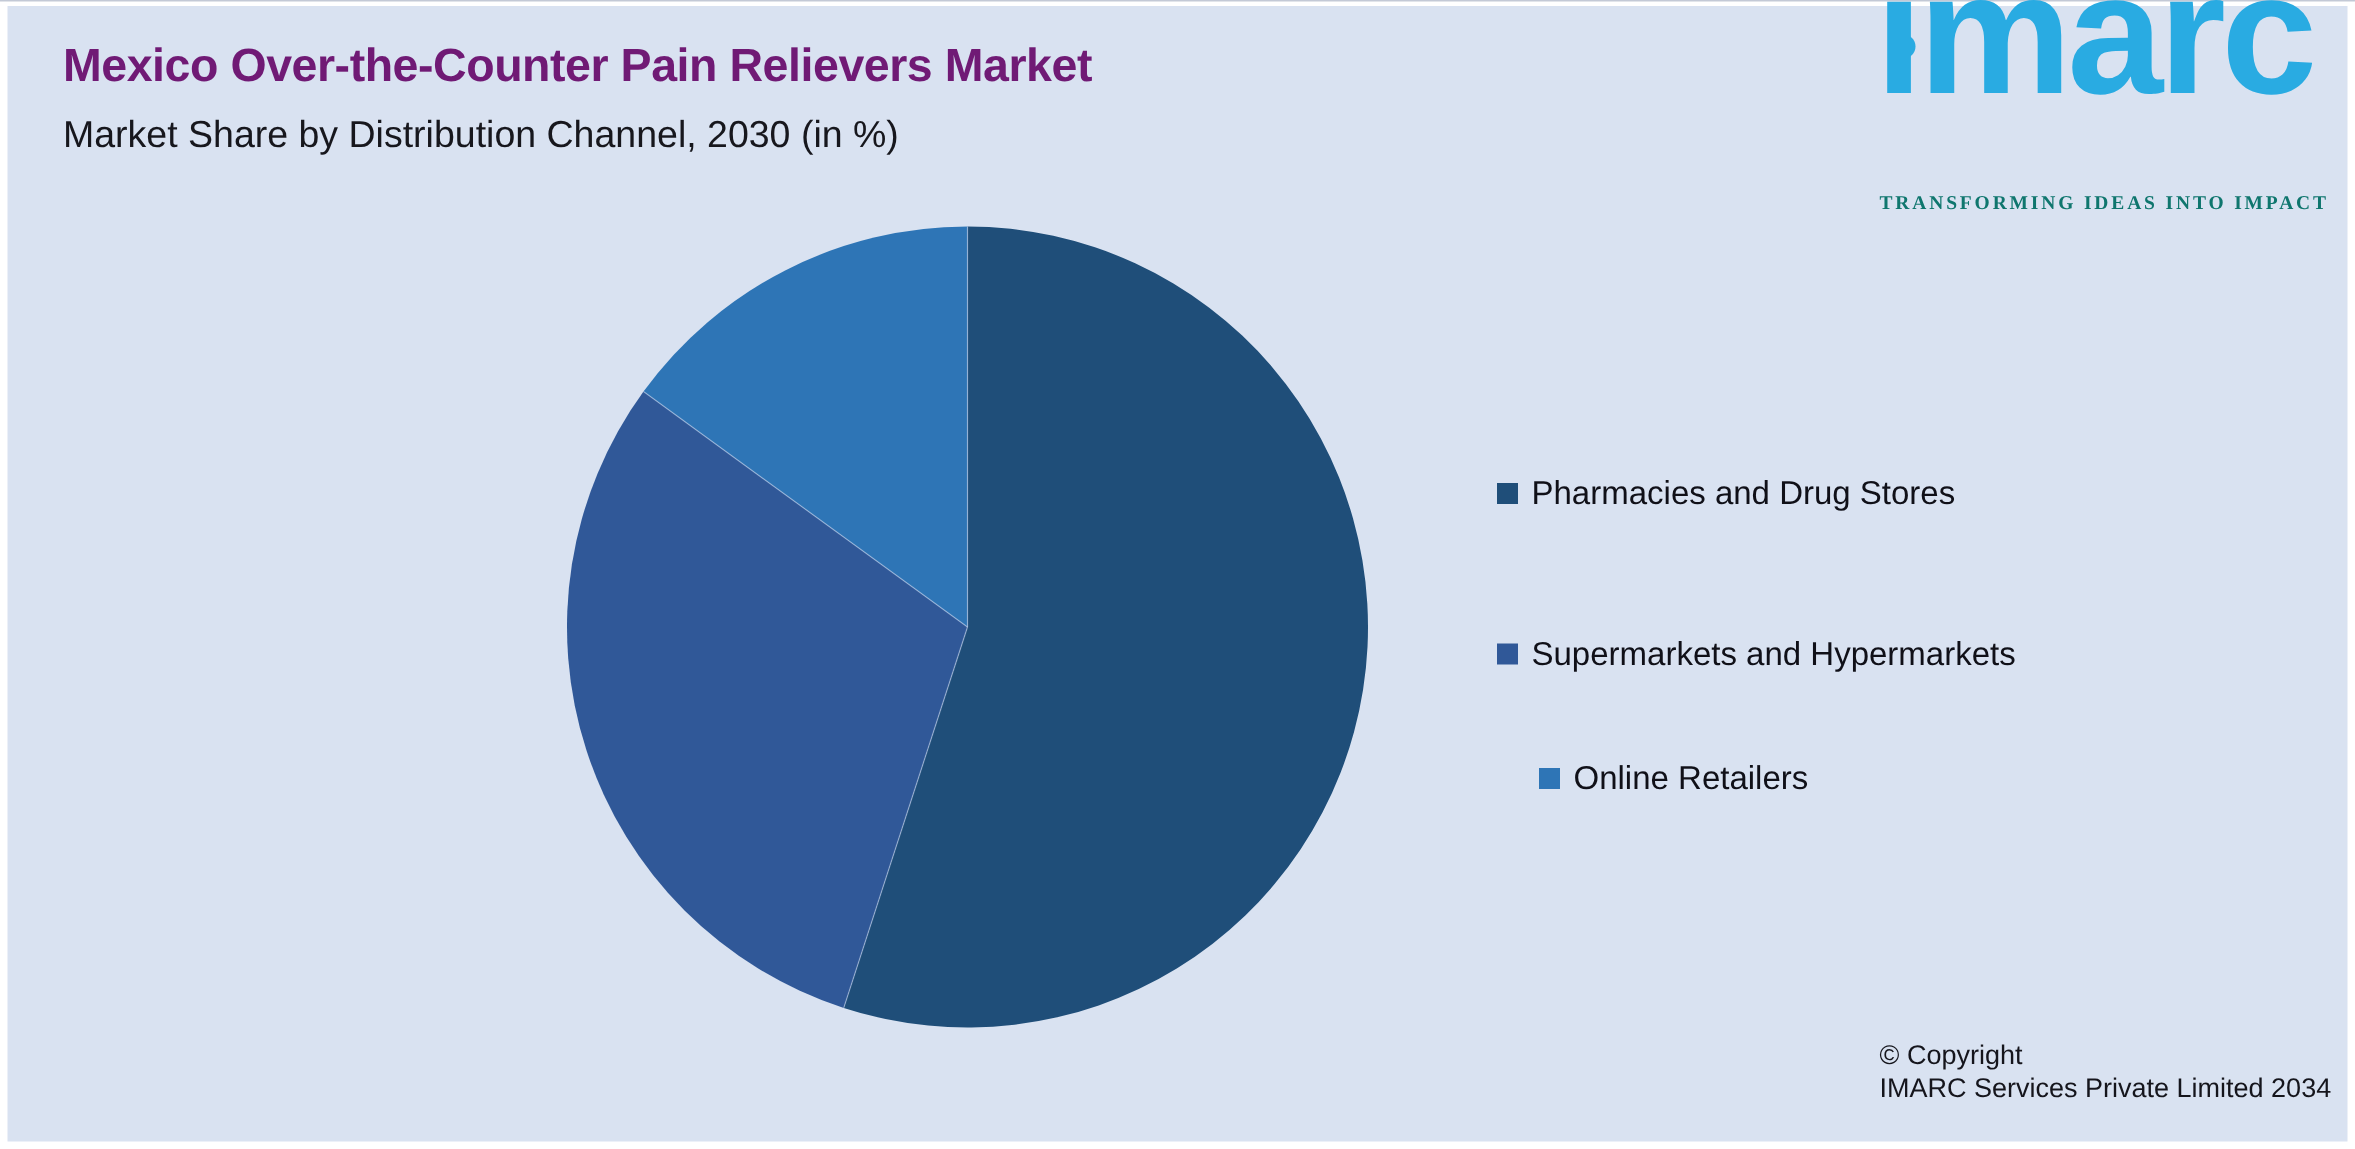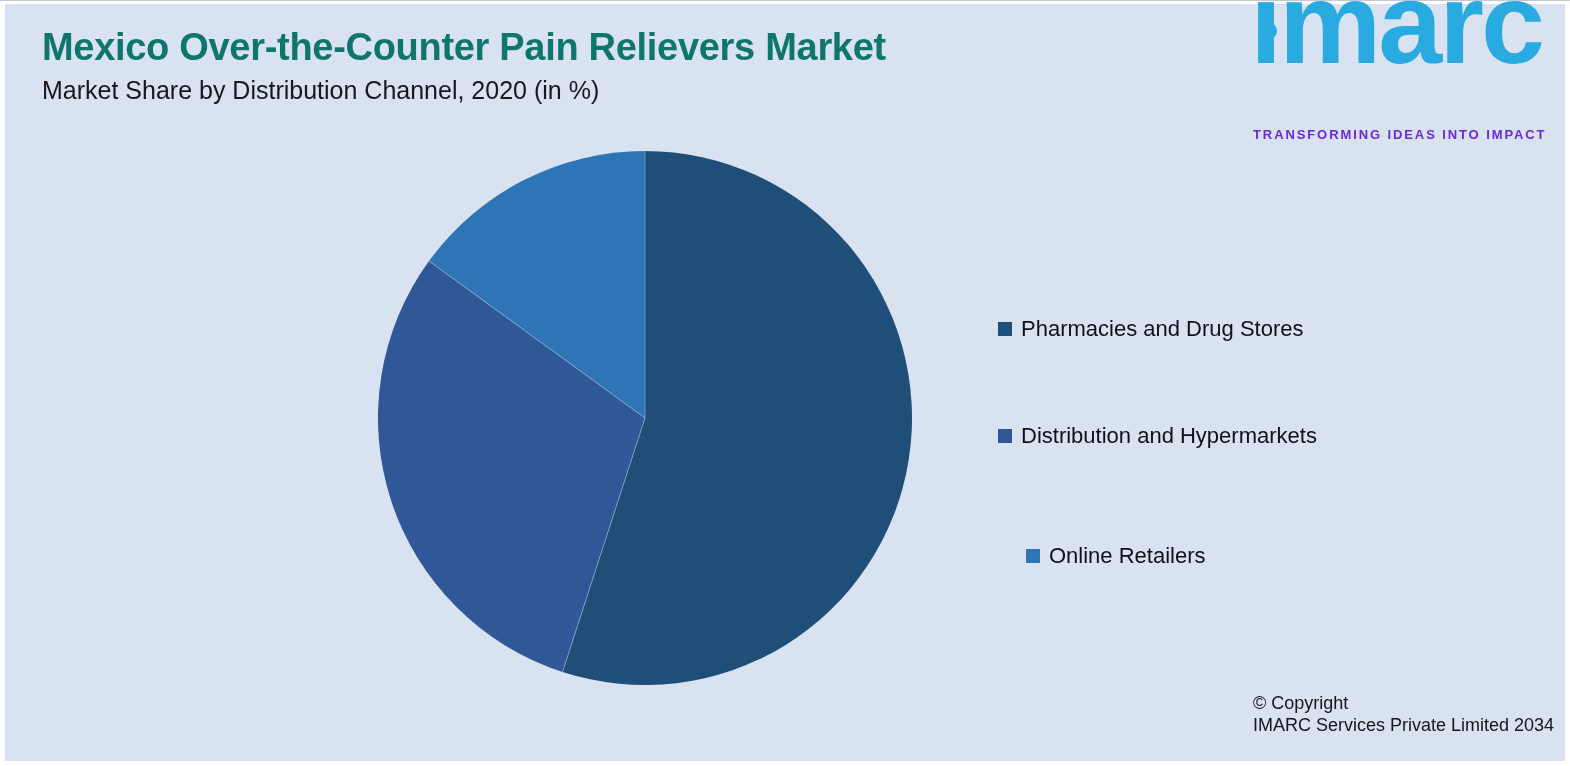--- a/index.html
+++ b/index.html
@@ -13,22 +13,22 @@
     position: absolute;
     left: 5px; top: 4px; right: 5px; bottom: 5px;
     background: #D9E2F1;
   }
   .topline {
     position: absolute; left: 0; top: 0; width: 1570px; height: 1px;
     background: #c3c9d6;
   }
   .title {
     position: absolute; left: 37px; top: 22px;
-    font-size: 38px; font-weight: 700; letter-spacing: -0.3px;
-    color: #0f766e; white-space: nowrap;
+    font-size: 31px; font-weight: 700; letter-spacing: -0.3px;
+    color: #701a75; white-space: nowrap;
   }
   .subtitle {
     position: absolute; left: 37px; top: 72px;
     font-size: 25px; font-weight: 400;
     color: #17171d; white-space: nowrap;
   }
   .logo { position: absolute; left: 1245px; top: 0; width: 310px; height: 150px; text-align: right; }
   .logo-dot {
     position: absolute; left: 11px; top: 19px;
     width: 16px; height: 16px; border-radius: 50%;
@@ -44,64 +44,64 @@
     white-space: nowrap;
   }
   .pie-wrap { position: absolute; left: 368px; top: 142px; width: 544px; height: 544px; }
   .legend { position: absolute; left: 993px; top: 0; }
   .legend-row {
     position: absolute; left: 0; height: 28px;
     display: flex; align-items: center; gap: 9px; white-space: nowrap;
   }
   .legend-row.r0 { top: 311px; }
   .legend-row.r1 { top: 418px; }
-  .legend-row.r2 { top: 538px; padding-left: 28px; }
+  .legend-row.r2 { top: 501px; padding-left: 28px; }
   .legend-swatch { width: 14px; height: 14px; flex: 0 0 auto; }
   .legend-label { font-size: 22px; color: #101018; }
   .copyright {
     position: absolute; left: 1248px; top: 688px; width: 310px;
     text-align: left; font-size: 18px; line-height: 22px;
     color: #15151c; white-space: nowrap;
   }
 </style>
 </head>
 <body>
 
 <div class="topline"></div>
 
 <div class="frame">
 
   <div class="title">Mexico Over-the-Counter Pain Relievers Market</div>
-  <div class="subtitle">Market Share by Distribution Channel, 2020 (in %)</div>
+  <div class="subtitle">Market Share by Distribution Channel, 2030 (in %)</div>
 
   <div class="logo">
     <div class="logo-dot" style="background: rgb(41, 171, 226);"></div>
     <div class="logo-word" style="color: rgb(41, 171, 226);">ımarc</div>
-    <div class="logo-tagline" style="color: #6d28d9;">TRANSFORMING IDEAS INTO IMPACT</div>
+    <div class="logo-tagline" style="color: #0f766e; font-family: Liberation Serif, serif;">TRANSFORMING IDEAS INTO IMPACT</div>
   </div>
 
   <div class="pie-wrap">
     <svg id="pie-svg" width="544" height="544" viewBox="0 0 544 544">
         <path d="M 272 272 L 272.00 5.00 A 267 267 0 1 1 189.49 525.93 Z" fill="#1F4E79"></path>
         <path d="M 272 272 L 189.49 525.93 A 267 267 0 0 1 55.99 115.06 Z" fill="#305898"></path>
         <path d="M 272 272 L 55.99 115.06 A 267 267 0 0 1 272.00 5.00 Z" fill="#2E75B6"></path>
         <line x1="272" y1="272" x2="272.00" y2="5.00" stroke="#C8D7EE" stroke-width="0.8" stroke-opacity="0.55"></line>
         <line x1="272" y1="272" x2="189.49" y2="525.93" stroke="#C8D7EE" stroke-width="0.8" stroke-opacity="0.55"></line>
         <line x1="272" y1="272" x2="55.99" y2="115.06" stroke="#C8D7EE" stroke-width="0.8" stroke-opacity="0.55"></line>
       </svg>
   </div>
 
   <div class="legend">
     <div class="legend-row r0">
       <span class="legend-swatch" style="background: rgb(31, 78, 121);"></span>
       <span class="legend-label">Pharmacies and Drug Stores</span>
     </div>
     <div class="legend-row r1">
       <span class="legend-swatch" style="background: rgb(48, 88, 152);"></span>
-      <span class="legend-label">Distribution and Hypermarkets</span>
+      <span class="legend-label">Supermarkets and Hypermarkets</span>
     </div>
     <div class="legend-row r2">
       <span class="legend-swatch" style="background: rgb(46, 117, 182);"></span>
       <span class="legend-label">Online Retailers</span>
     </div>
   </div>
 
   <div class="copyright">
     <div>© Copyright</div>
     <div>IMARC Services Private Limited 2034</div>

